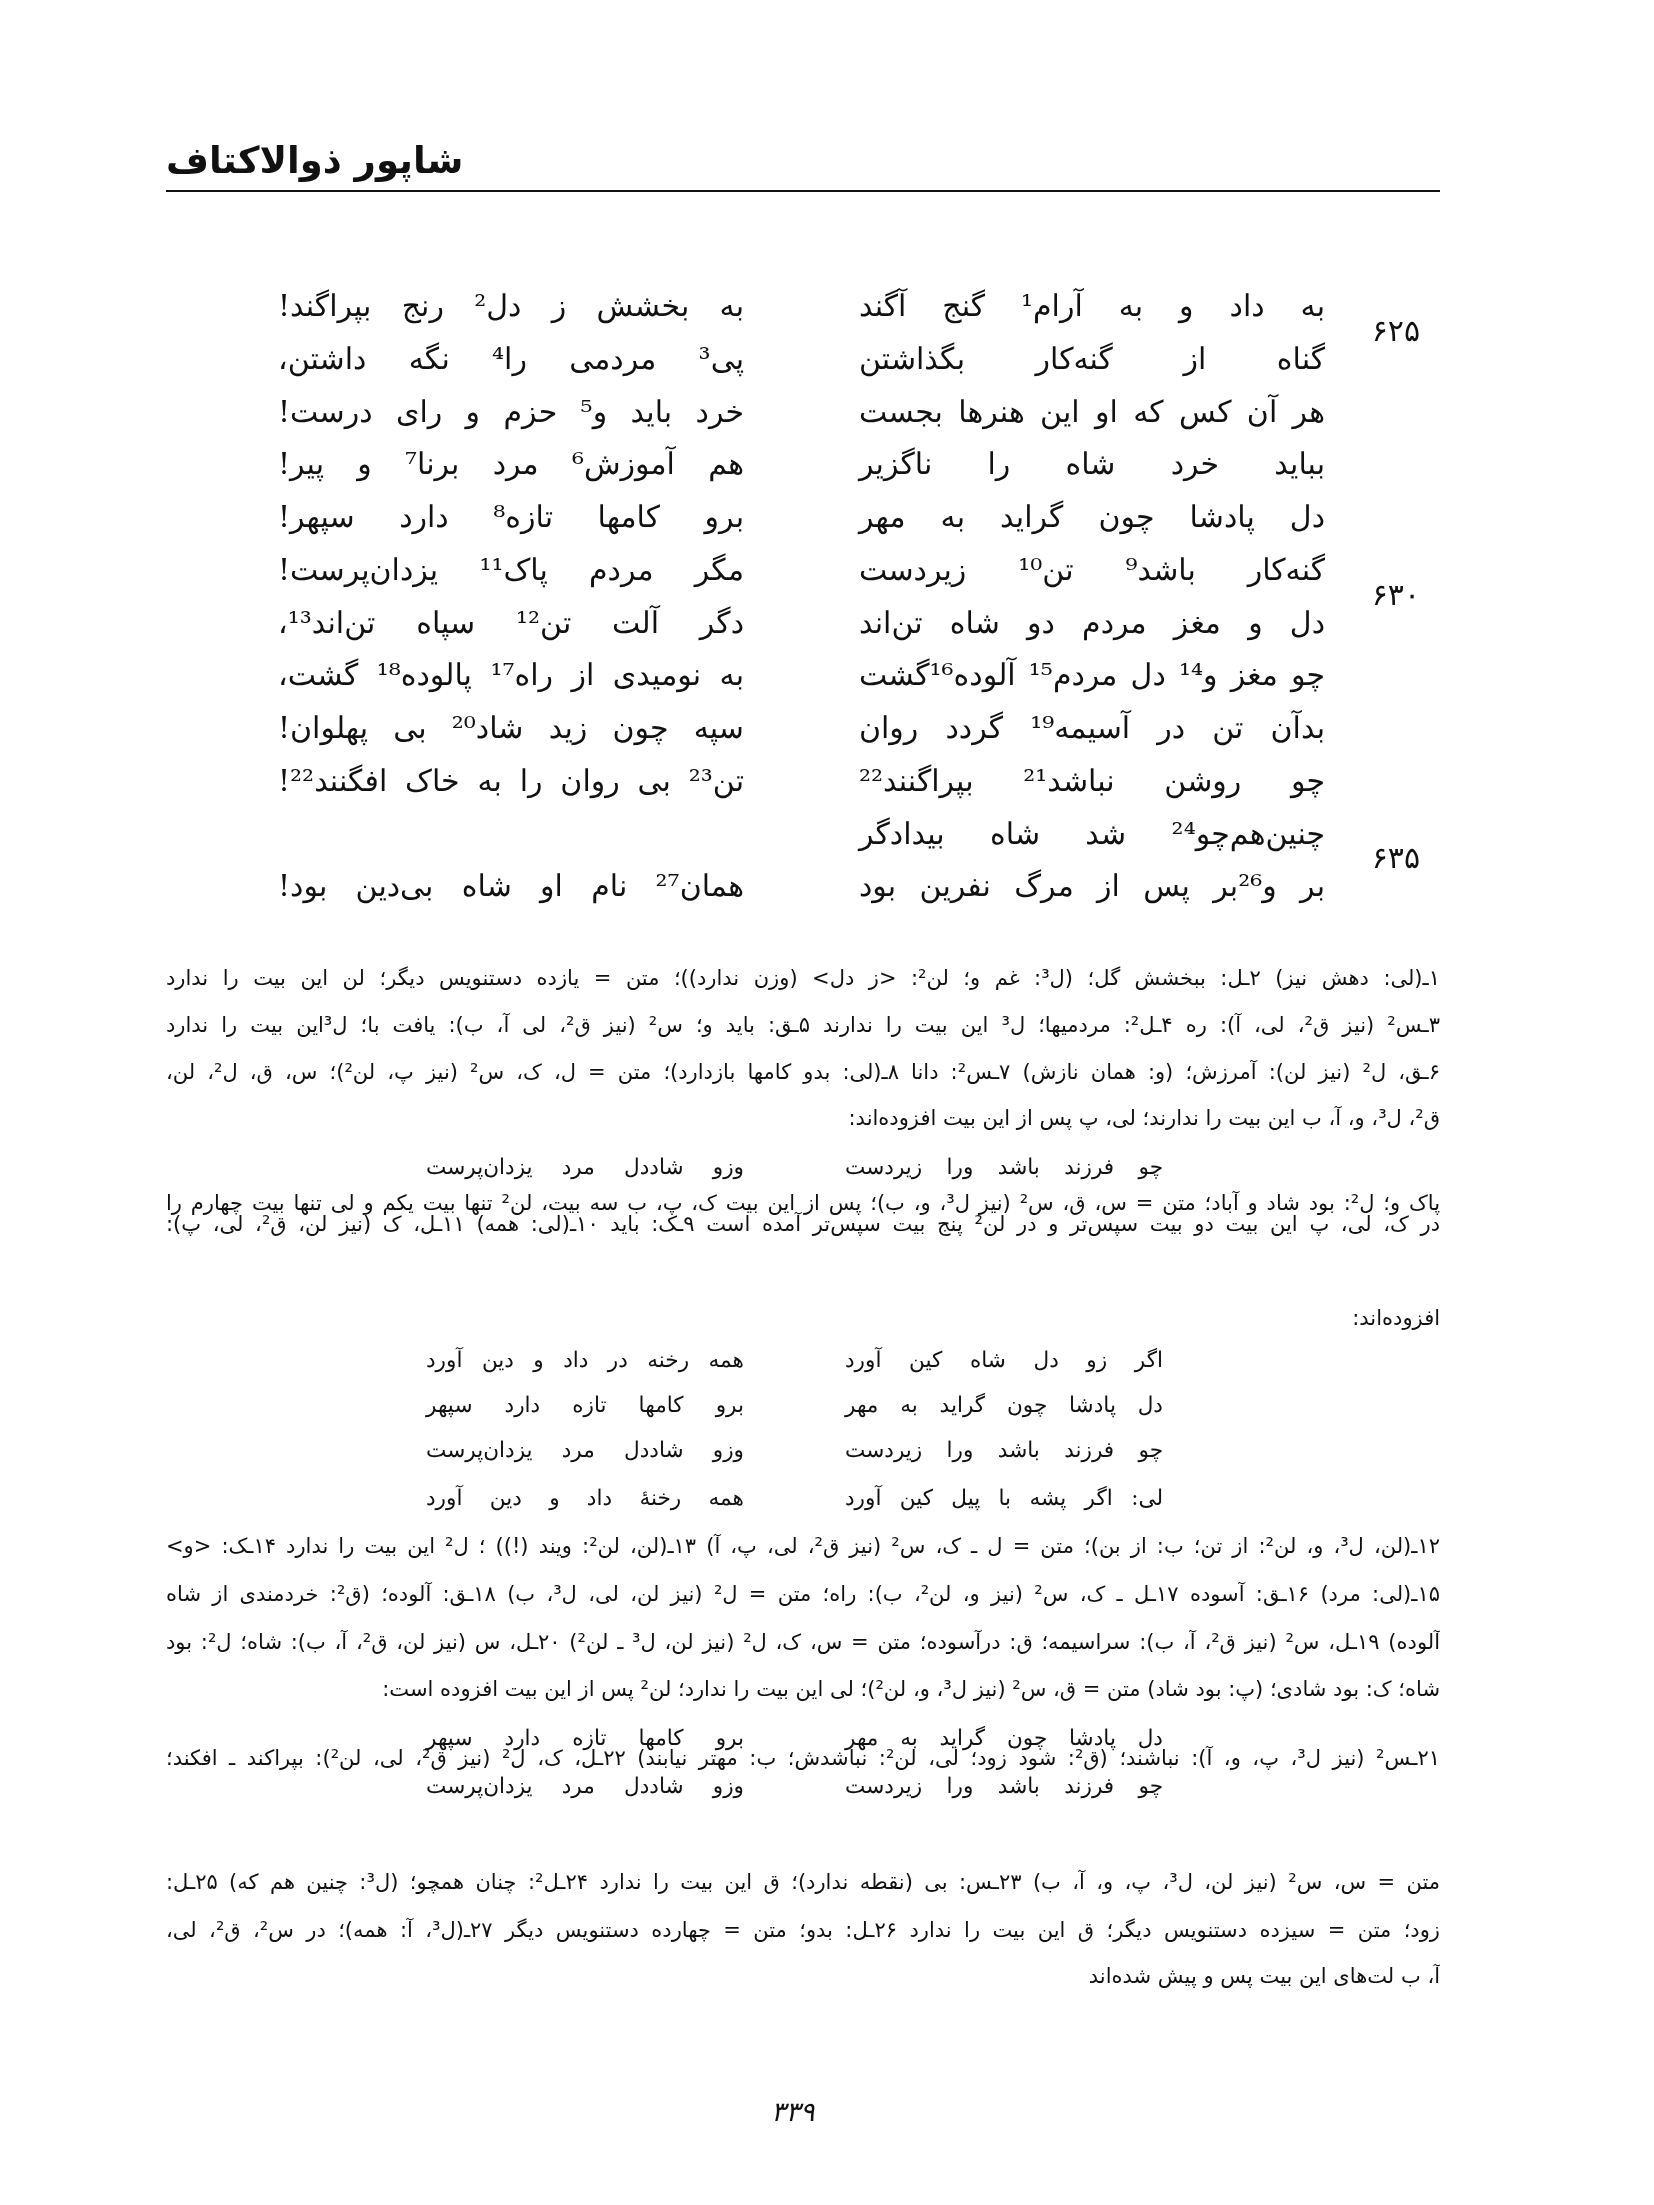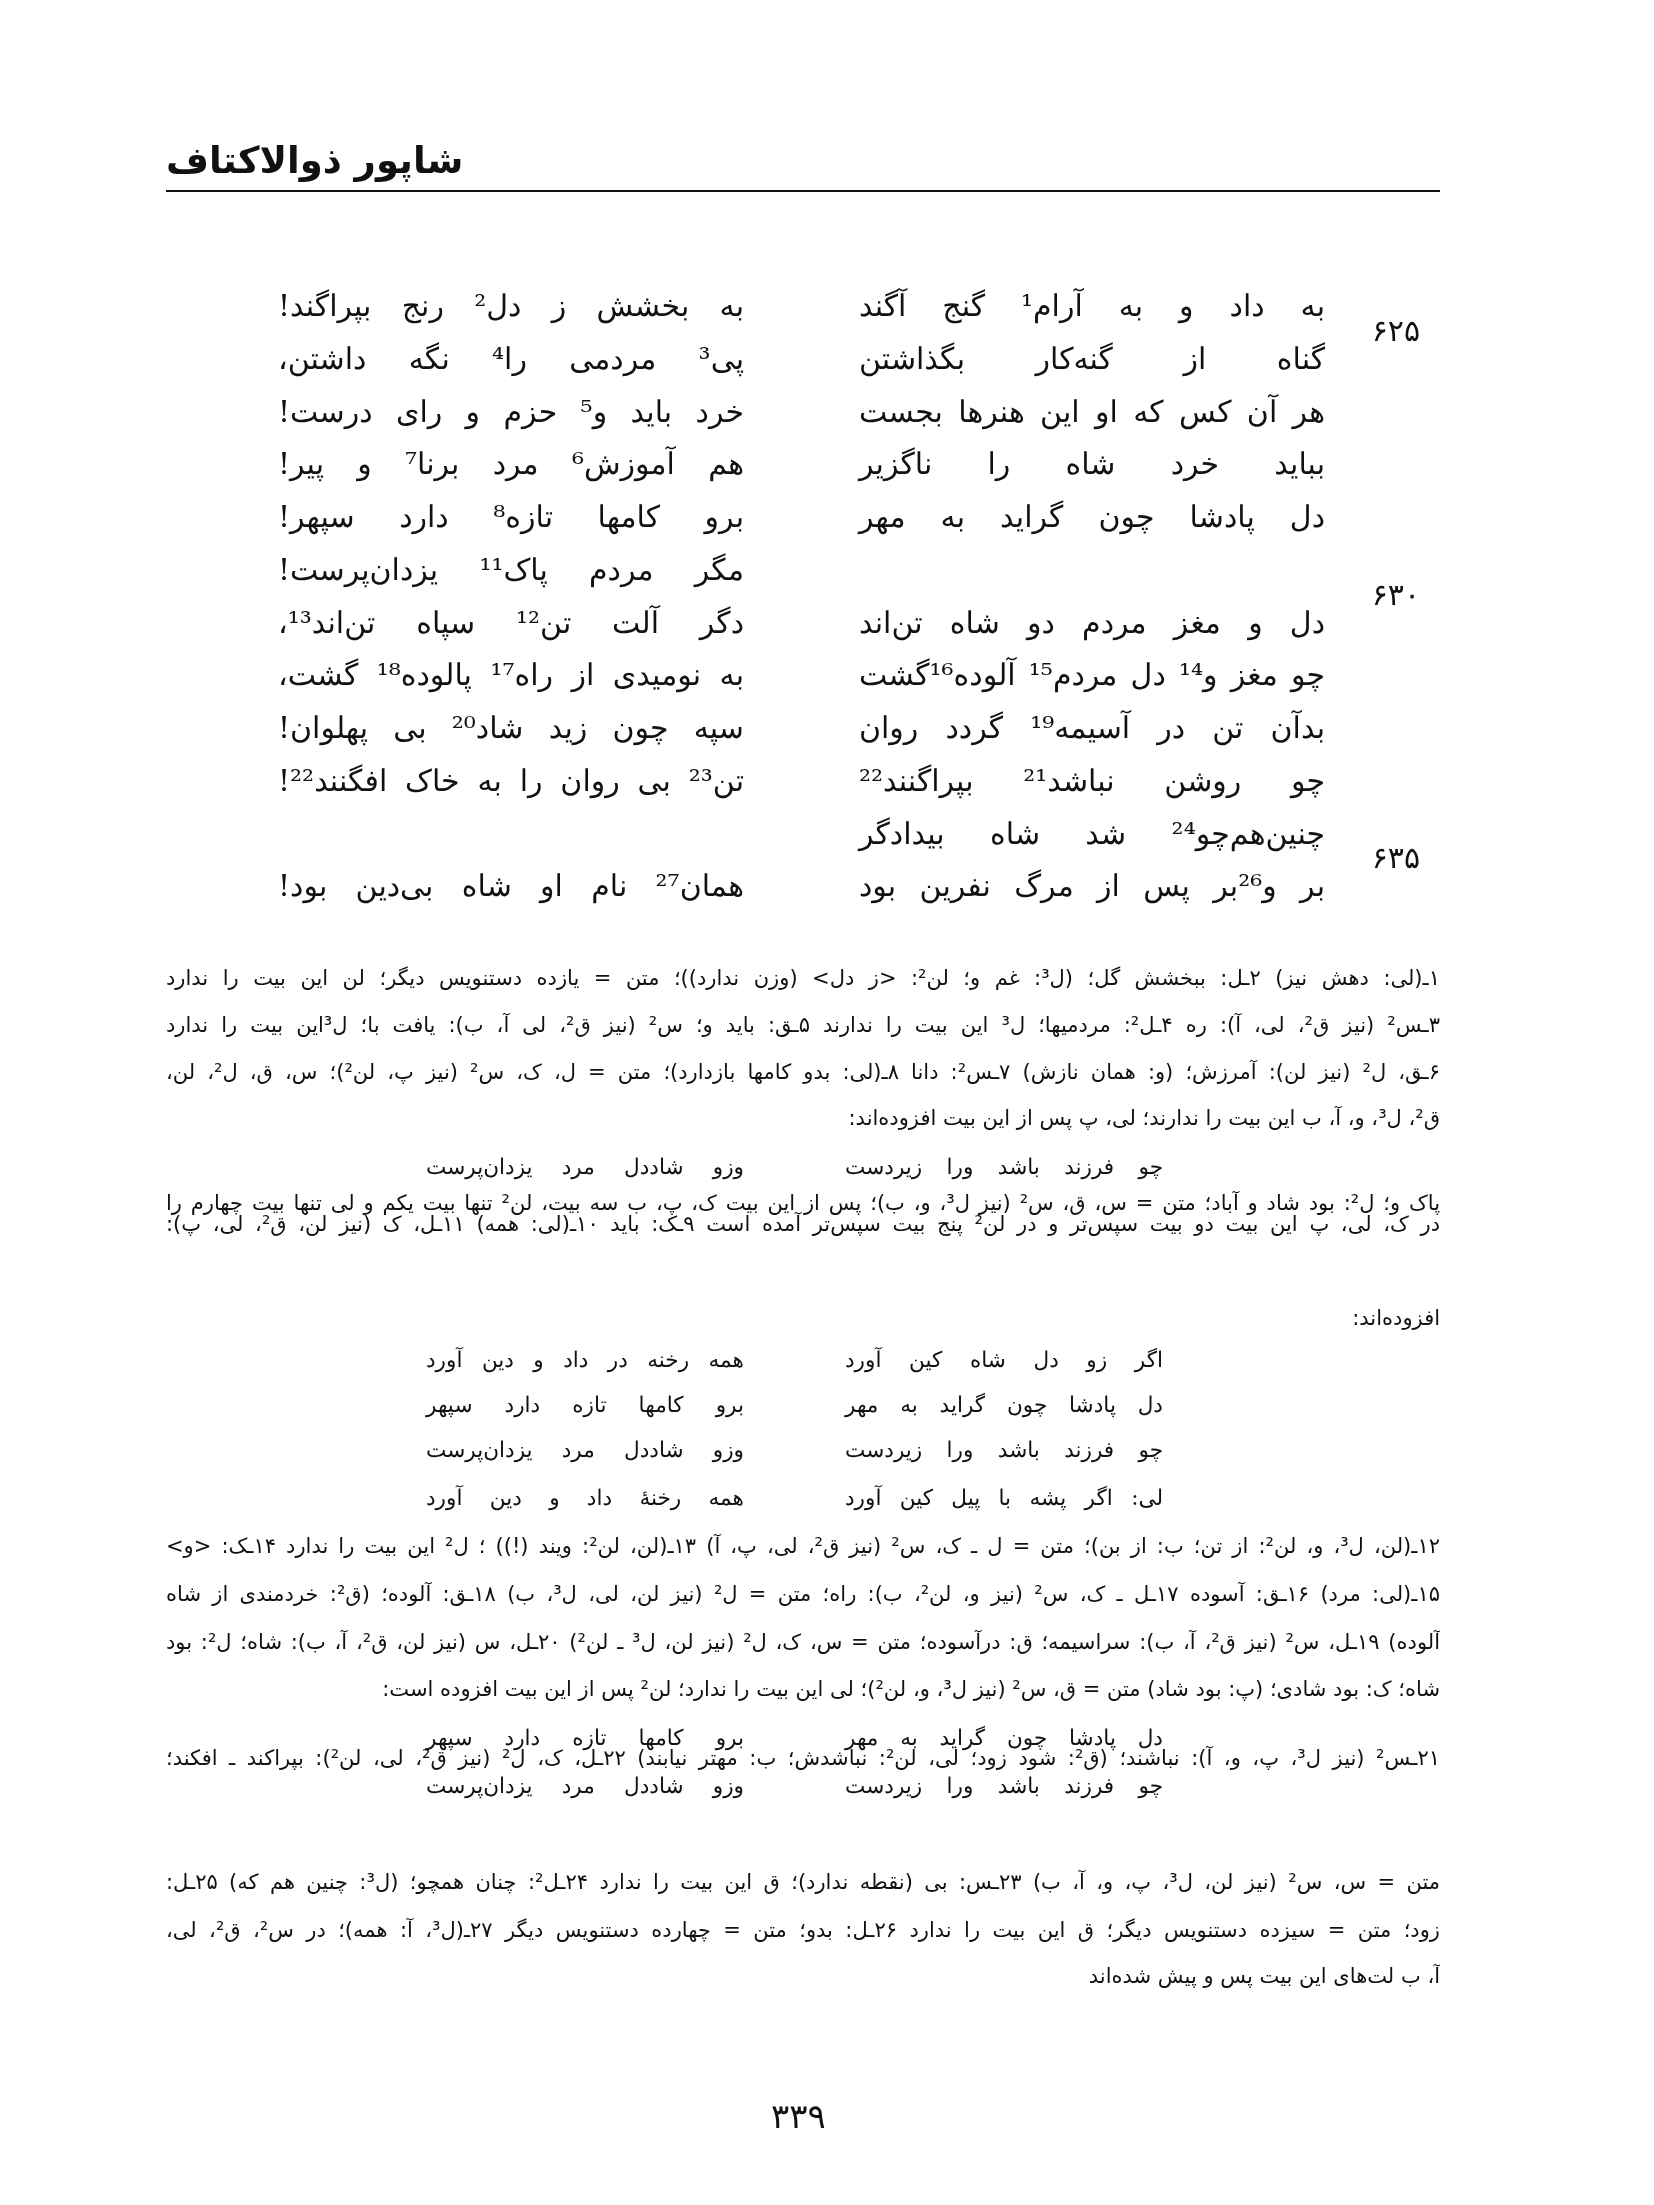--- a/index.html
+++ b/index.html
@@ -9,21 +9,21 @@
   .verse-row { position:absolute; left:257px; width:1163px; height:47px; direction:rtl; }
   .verse-num { position:absolute; right:0; top:0; width:68px; text-align:right; font-size:30px; font-family:"DejaVu Serif", serif; }
   .hemi { position:absolute; top:0; font-size:30px; font-family:"DejaVu Serif", serif; white-space:nowrap; text-align:justify; text-align-last:justify;margin-top:28px; }
   .hemi-right { right:95px; width:466px; }
   .hemi-left { right:676px; width:466px; }
   .fn-line { position:absolute; left:166px; width:1274px; font-size:21px; direction:rtl; text-align:justify; text-align-last:justify; white-space:nowrap; overflow:hidden; line-height:30px; }
   .fn-line.last { text-align-last:right; }
   .ins-row { position:absolute; left:379px; width:784px; height:34px; direction:rtl; font-size:21.6px; font-family:"DejaVu Serif", serif; }
   .ins-right { position:absolute; right:0; width:318px; white-space:nowrap; text-align:justify; text-align-last:justify; }
   .ins-left { position:absolute; right:419px; width:318px; white-space:nowrap; text-align:justify; text-align-last:justify;margin-left:8px; }
-  .page-number { position:absolute; left:771px; top:2096px; font-size:34px; font-family:"DejaVu Serif", serif; }
+  .page-number { position:absolute; left:771px; top:2096px; font-size:27px; font-family:"DejaVu Serif", serif;font-style:italic; }
 </style>
 </head>
 <body>
 
 <div class="page-title">شاپور ذوالاکتاف</div>
 <div class="rule"></div>
 
 <section>
   <div class="verse-row" style="top:260px">
     <span class="verse-num"></span>
@@ -45,20 +45,21 @@
     <span class="hemi hemi-right">بباید خرد شاه را ناگزیر</span>
     <span class="hemi hemi-left">هم آموزش⁶ مرد برنا⁷ و پیر!</span>
   </div>
   <div class="verse-row" style="top:471px">
     <span class="verse-num"></span>
     <span class="hemi hemi-right">دل پادشا چون گراید به مهر</span>
     <span class="hemi hemi-left">برو کامها تازه⁸ دارد سپهر!</span>
   </div>
   <div class="verse-row" style="top:524px">
     <span class="verse-num"></span>
+    <span class="hemi hemi-right">گنه‌کار باشد⁹ تن¹⁰ زیردست</span>
     <span class="hemi hemi-left">مگر مردم پاک¹¹ یزدان‌پرست!</span>
   </div>
   <div class="verse-row" style="top:577px">
     <span class="verse-num">۶۳۰</span>
     <span class="hemi hemi-right">دل و مغز مردم دو شاه تن‌اند</span>
     <span class="hemi hemi-left">دگر آلت تن¹² سپاه تن‌اند¹³،</span>
   </div>
   <div class="verse-row" style="top:629px">
     <span class="verse-num"></span>
     <span class="hemi hemi-right">چو مغز و¹⁴ دل مردم¹⁵ آلوده¹⁶گشت</span>

